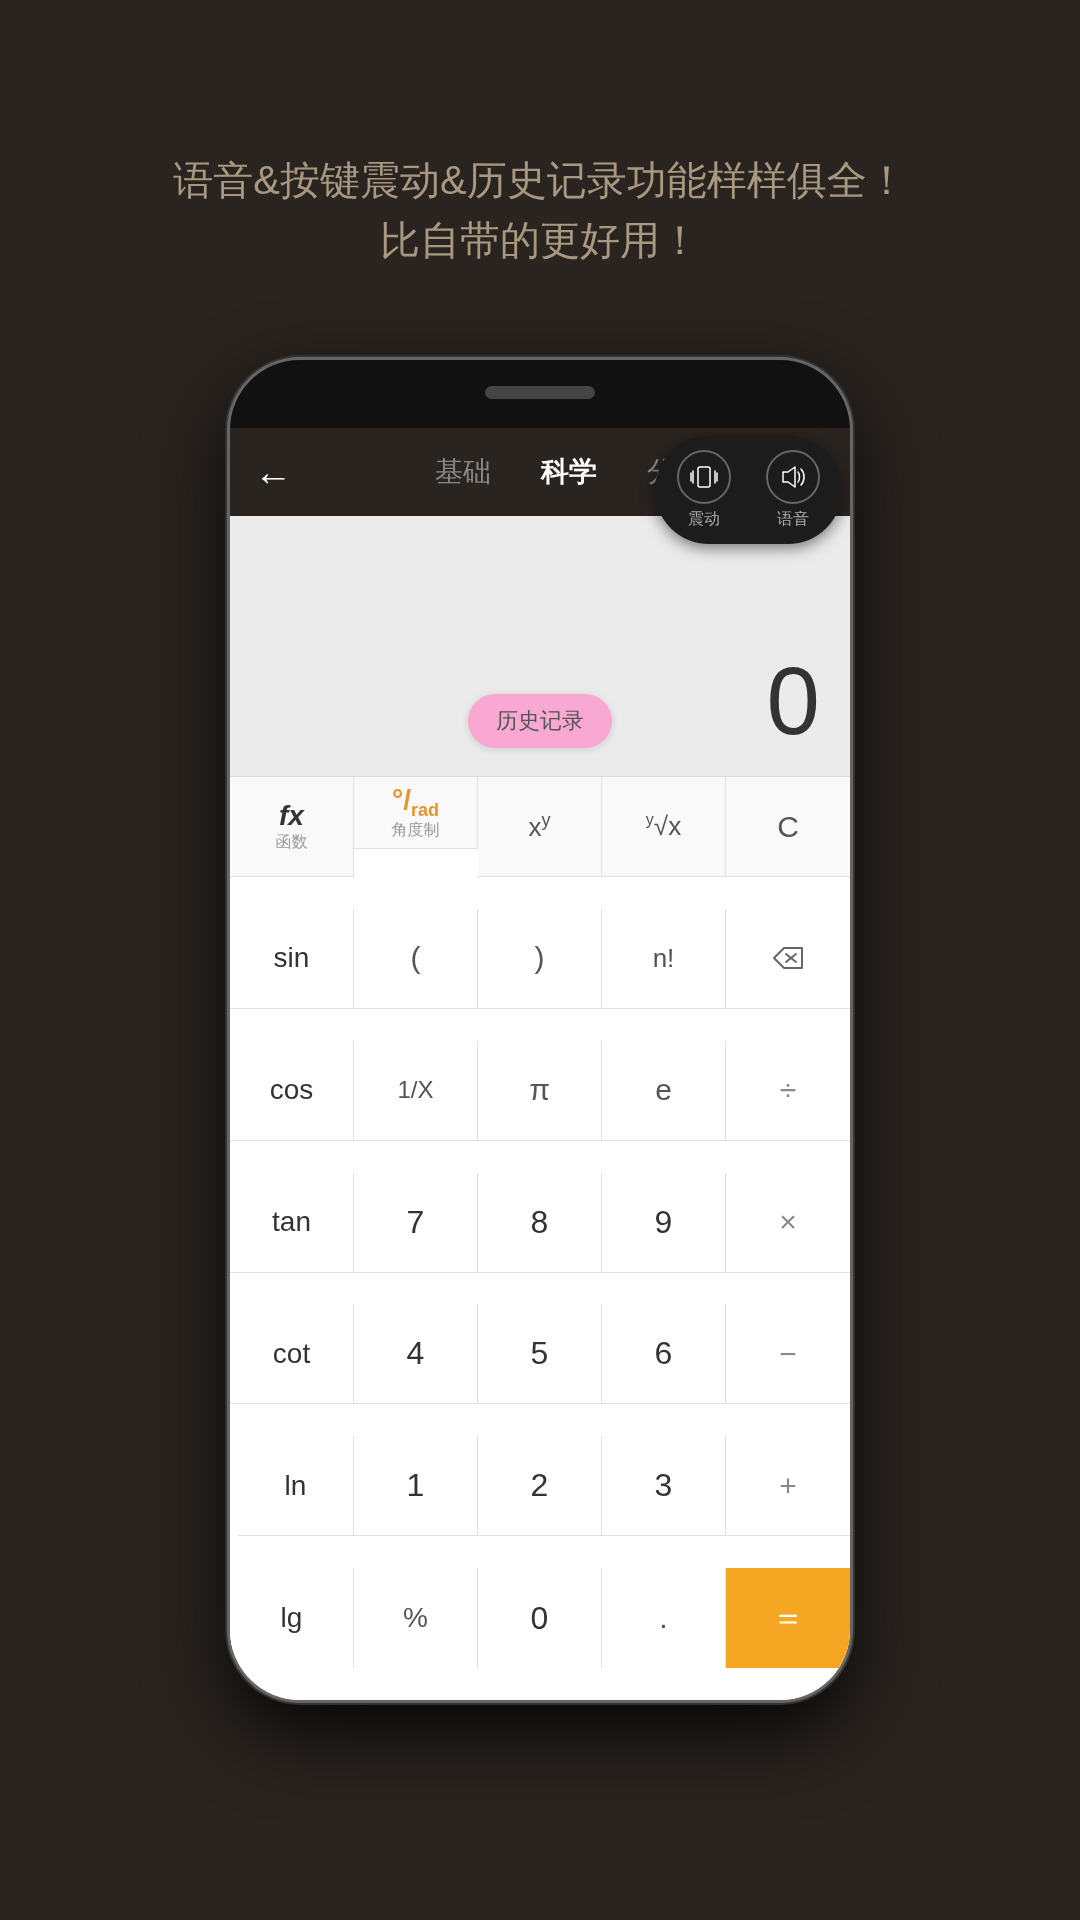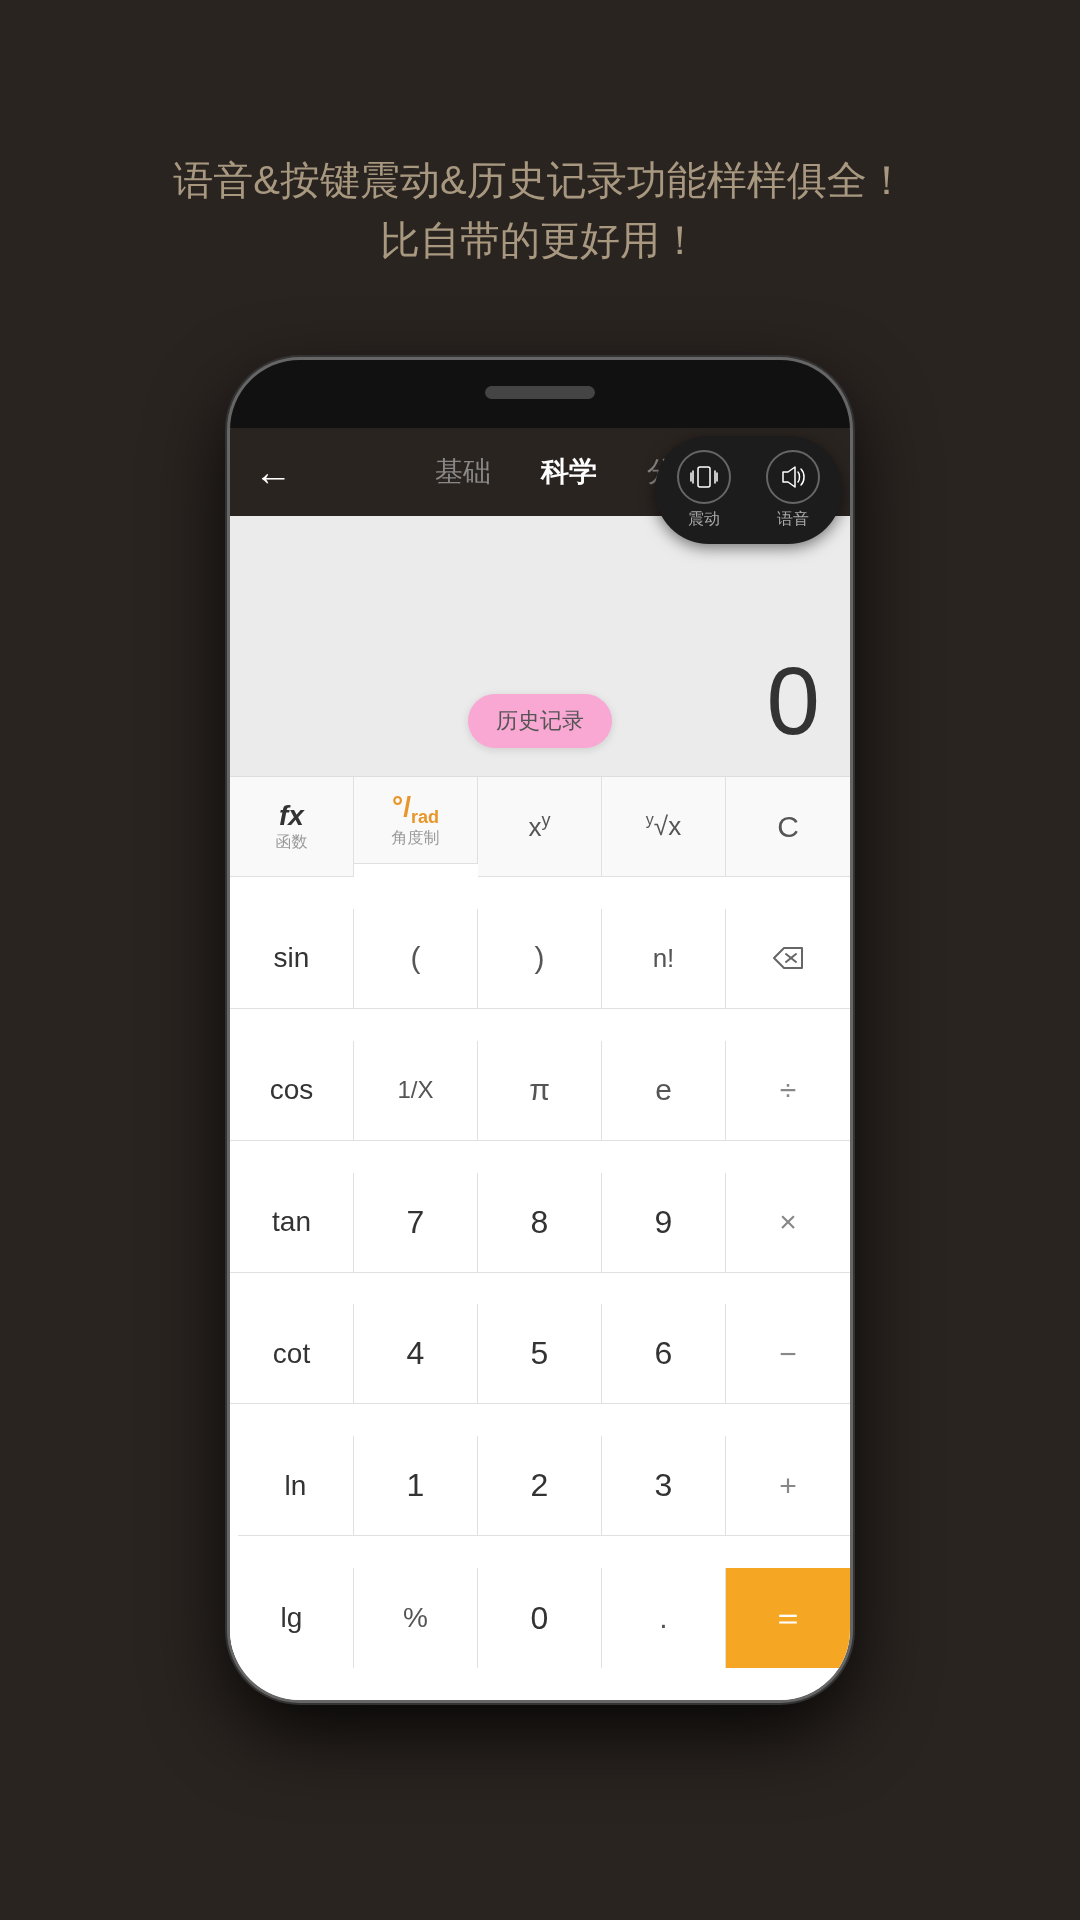--- a/index.html
+++ b/index.html
@@ -71,21 +71,21 @@
 
       <div style="flex:1;background:white;border-top:1px solid #ddd;position:relative;overflow:hidden;">
 
 
         <div style="display:grid;grid-template-columns:repeat(5,1fr);height:100%;">
 
           <div style="display:flex;flex-direction:column;align-items:center;justify-content:center;height:100px;border-right:1px solid #e0e0e0;border-bottom:1px solid #e0e0e0;cursor:pointer;background:#f9f9f9;">
             <span style="font-size:28px;color:#333;font-style:italic;font-weight:bold;">fx</span>
             <span style="font-size:16px;color:#999;">函数</span>
           </div>
-          <div style="display:flex;flex-direction:column;align-items:center;justify-content:center;height:87px;border-right:1px solid #e0e0e0;border-bottom:1px solid #e0e0e0;cursor:pointer;background:#f9f9f9;">
+          <div style="display:flex;flex-direction:column;align-items:center;justify-content:center;height:72px;border-right:1px solid #e0e0e0;border-bottom:1px solid #e0e0e0;cursor:pointer;background:#f9f9f9;">
             <span style="font-size:28px;color:#e8962a;font-weight:bold;">°/<sub style="font-size:18px;">rad</sub></span>
             <span style="font-size:16px;color:#999;">角度制</span>
           </div>
           <div style="display:flex;flex-direction:column;align-items:center;justify-content:center;height:100px;border-right:1px solid #e0e0e0;border-bottom:1px solid #e0e0e0;cursor:pointer;background:#f9f9f9;">
             <span style="font-size:26px;color:#555;">x<sup style="font-size:18px;">y</sup></span>
           </div>
           <div style="display:flex;flex-direction:column;align-items:center;justify-content:center;height:100px;border-right:1px solid #e0e0e0;border-bottom:1px solid #e0e0e0;cursor:pointer;background:#f9f9f9;">
             <span style="font-size:26px;color:#555;"><sup style="font-size:16px;">y</sup>√x</span>
           </div>
           <div style="display:flex;flex-direction:column;align-items:center;justify-content:center;height:100px;border-bottom:1px solid #e0e0e0;cursor:pointer;background:#f9f9f9;">

